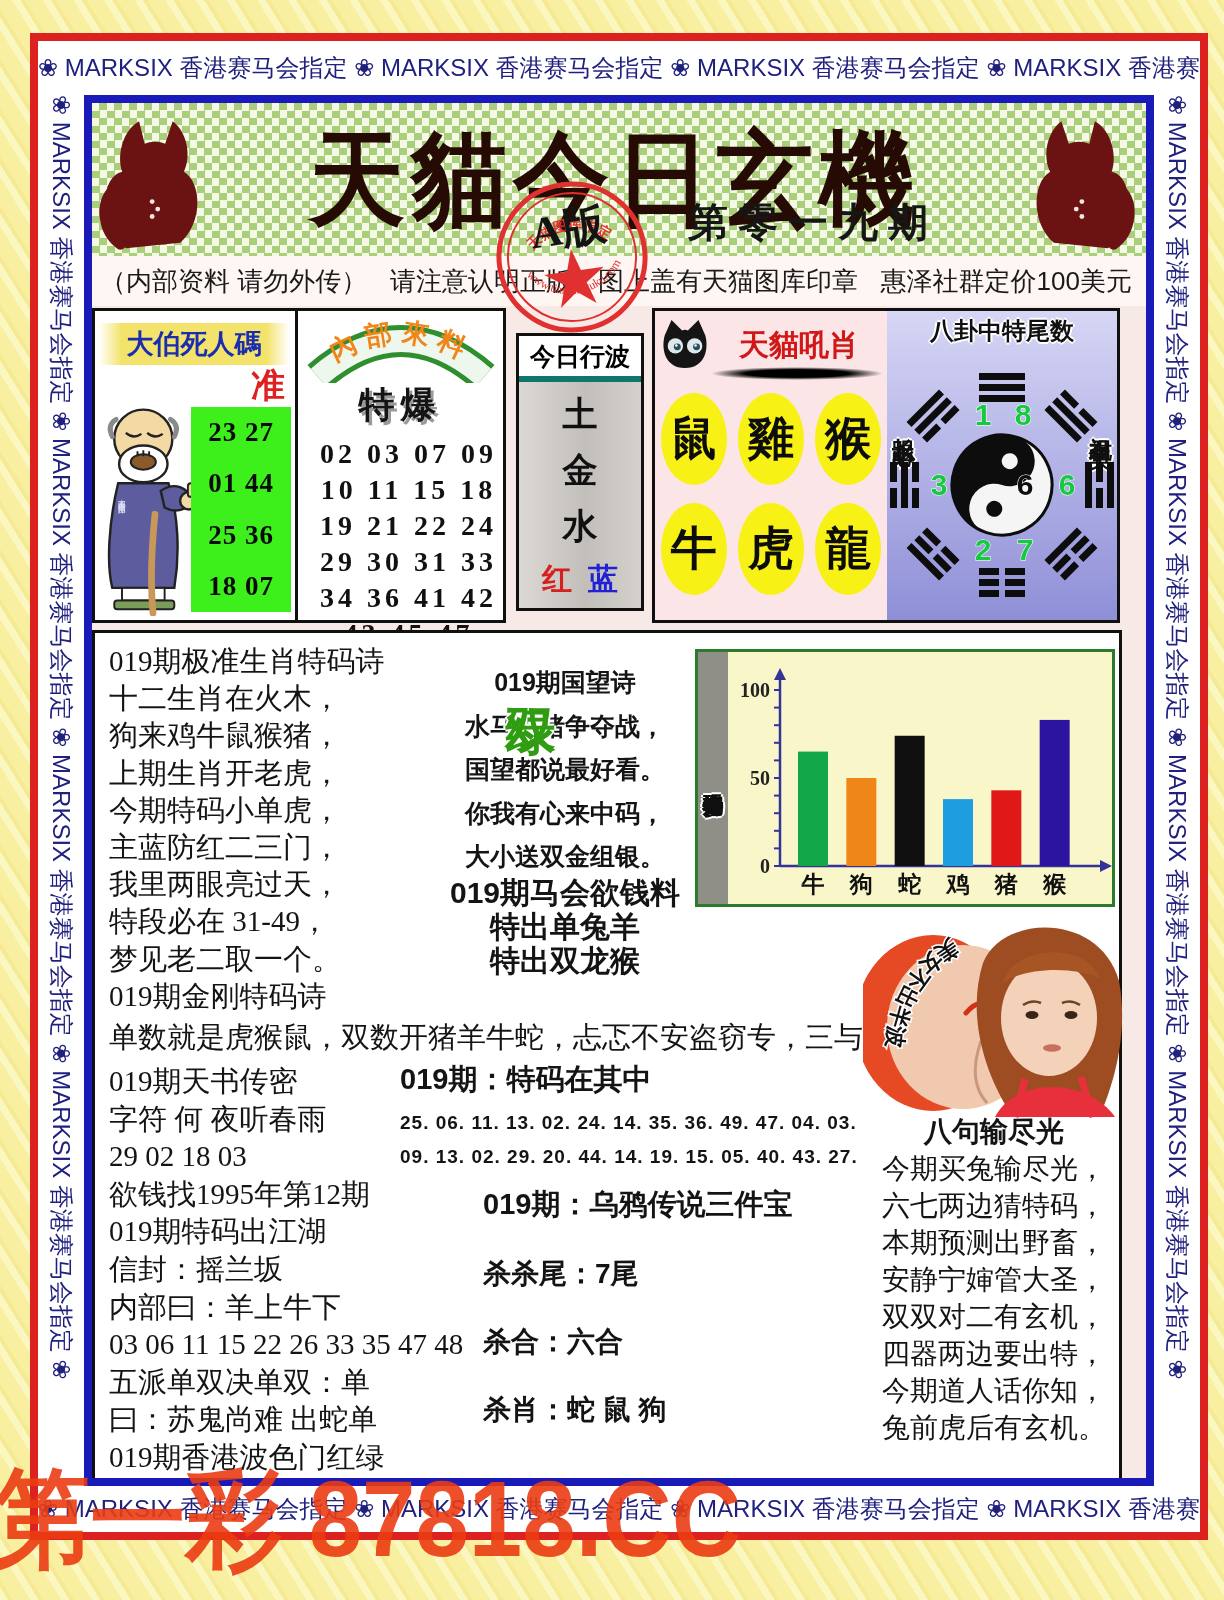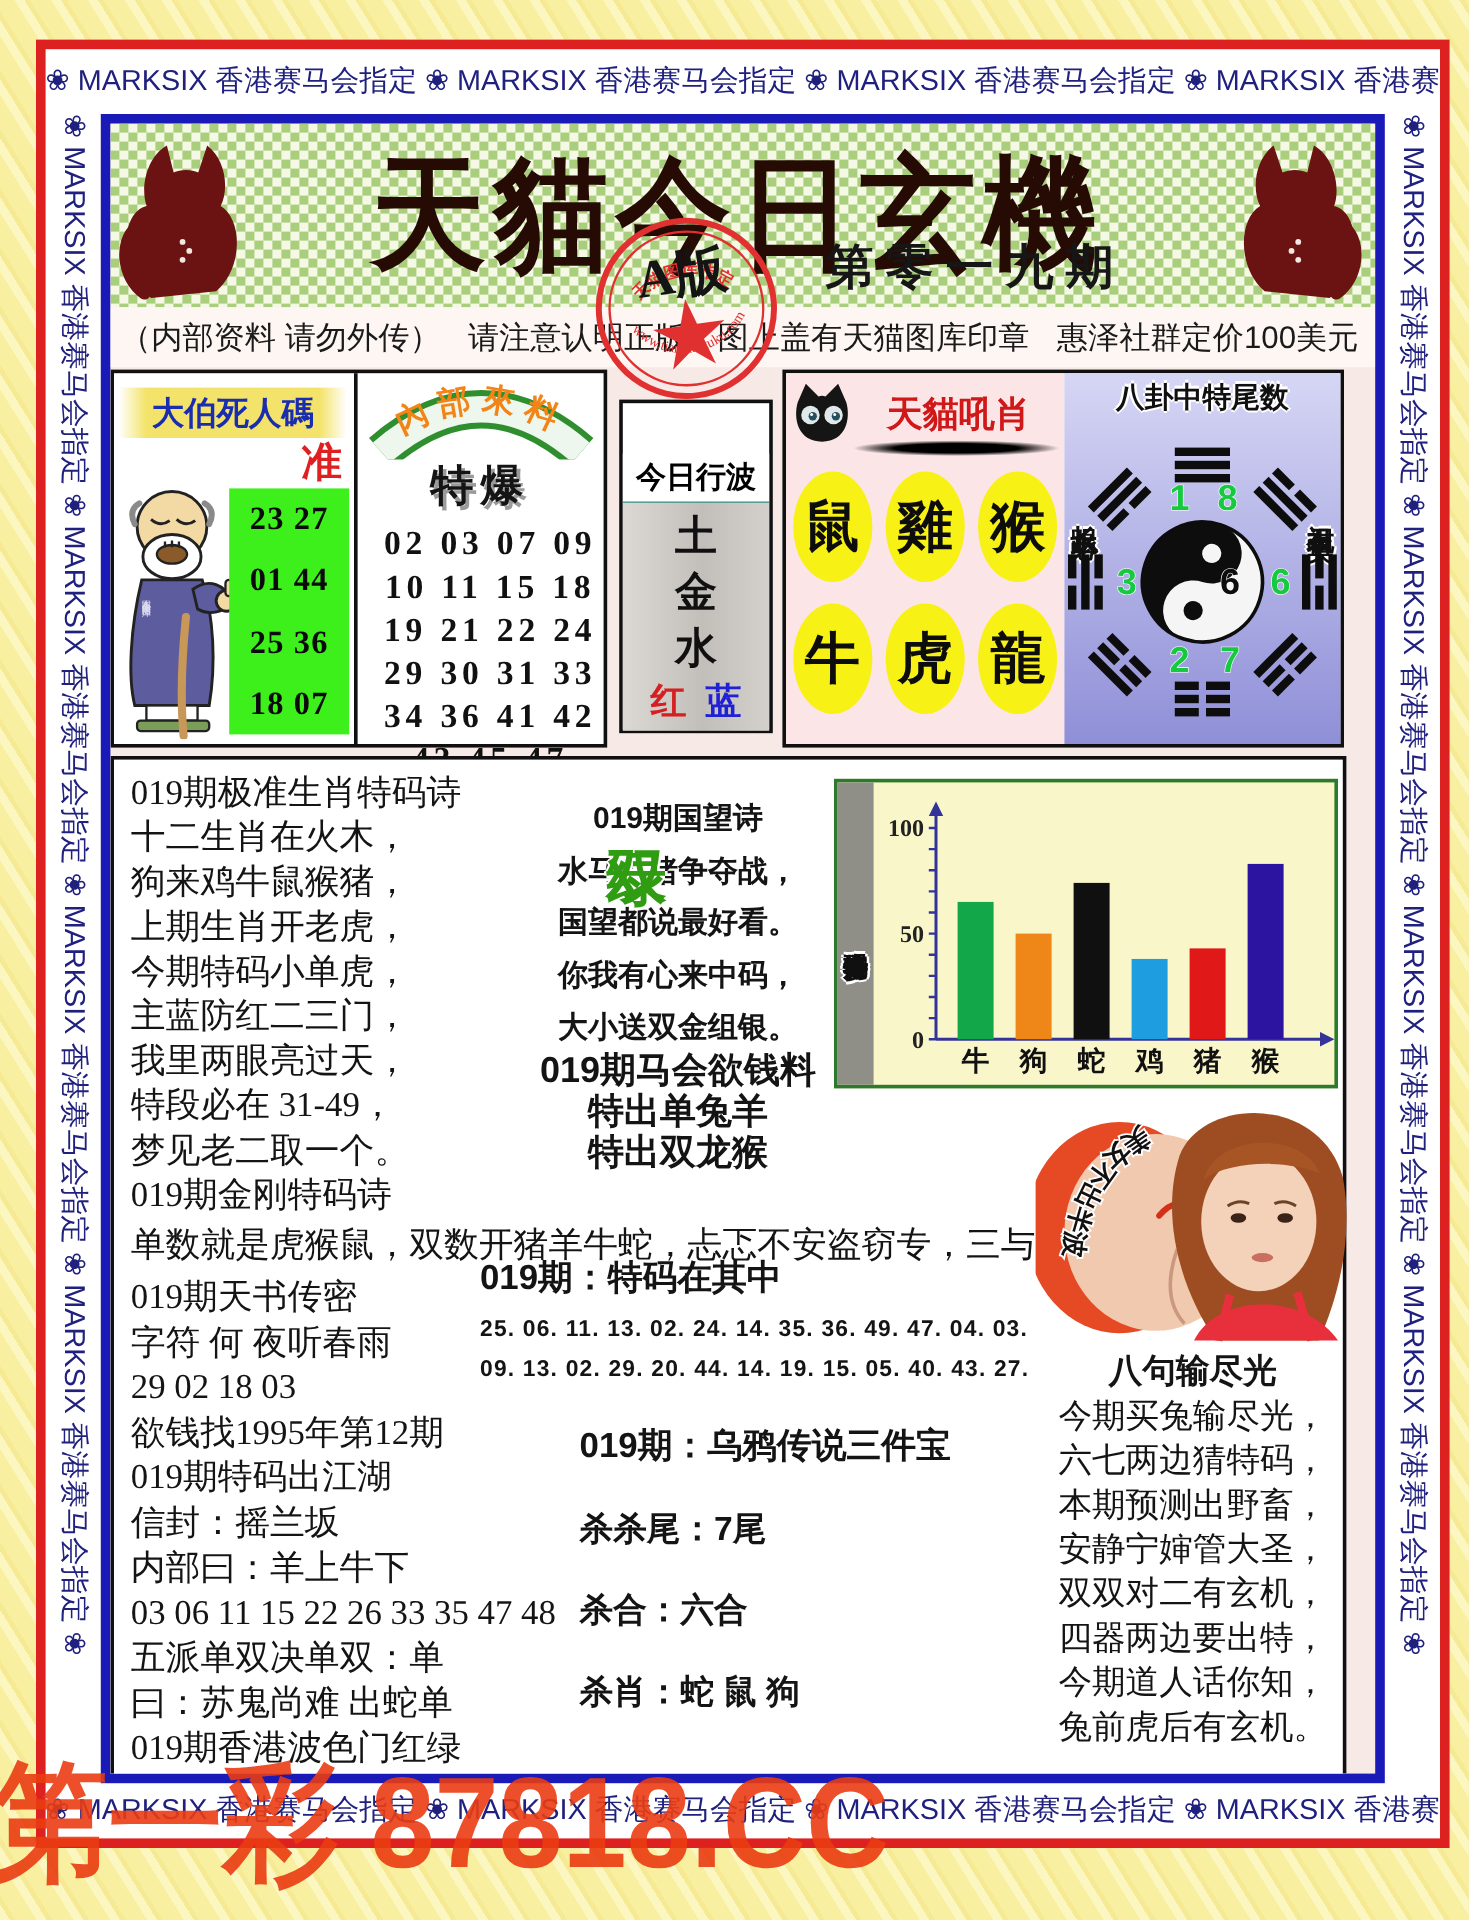--- a/index.html
+++ b/index.html
@@ -56,21 +56,21 @@
   #green-box div{font-size:27px;font-weight:bold;color:#0a0a0a;letter-spacing:1px;}
   #pa-right{flex:1;position:relative;border-left:3px solid #101010;text-align:center;}
   #arch-banner{display:block;margin:4px auto 0;}
   #tebao{font-size:36px;font-weight:bold;color:#141414;letter-spacing:6px;
        text-shadow:3px 3px 0 #9a9a9a;margin-top:-2px;font-family:"Liberation Sans","DejaVu Sans",sans-serif;}
   #tebao-rows{margin-top:6px;padding-left:16px;}
   #tebao-rows div{font-size:28px;font-weight:bold;color:#111;letter-spacing:4px;line-height:36px;}
 
   #panel-b{left:424px;top:230px;width:128px;height:278px;display:flex;flex-direction:column;}
   #xingbo-head{height:40px;line-height:40px;text-align:center;font-size:25px;font-weight:bold;
-       border-bottom:1px solid #0f766e;background:#fff;margin-top:42px;}
+       border-bottom:6px solid #0f766e;background:#fff;}
   #xingbo-body{flex:1;background:linear-gradient(90deg,#dcd8d4,#c2beba 55%,#d4d0cc);
        display:flex;flex-direction:column;justify-content:space-around;align-items:center;padding:4px 0;}
   #xingbo-body .el{font-size:35px;font-weight:bold;color:#101010;}
   #xingbo-colors{display:flex;gap:16px;}
   #xingbo-colors .red{color:#d42020;font-size:30px;font-weight:bold;}
   #xingbo-colors .blue{color:#2020d4;font-size:30px;font-weight:bold;}
 
   #panel-c{left:560px;top:205px;width:468px;height:315px;display:flex;}
   #houxiao{width:232px;background:#fbe5e7;position:relative;}
   #houxiao-cat{position:absolute;left:4px;top:4px;width:52px;height:56px;}
@@ -97,42 +97,42 @@
   #main-box{position:absolute;left:0px;top:527px;width:1030px;height:855px;
        background:#fff;border:3px solid #101010;box-sizing:border-box;}
   .col{position:absolute;color:#141414;}
   #left-poem{left:14px;top:10px;font-size:29px;line-height:37.2px;}
   #guowang{left:310px;top:28px;width:320px;text-align:center;font-weight:bold;
        font-size:25px;line-height:43.5px;font-family:"Liberation Sans","DejaVu Sans",sans-serif;}
   #yuqian{left:310px;top:243px;width:320px;text-align:center;font-weight:bold;
        font-size:30px;line-height:34px;font-family:"Liberation Sans","DejaVu Sans",sans-serif;}
   #mid-line{left:14px;top:385px;width:1004px;font-size:29px;}
   #tianshu{left:14px;top:430px;font-size:29px;line-height:37.6px;}
-  #temacode{left:305px;top:412px;font-family:"Liberation Sans","DejaVu Sans",sans-serif;}
+  #temacode{left:305px;top:427px;font-family:"Liberation Sans","DejaVu Sans",sans-serif;}
   #temacode-title{font-size:29px;font-weight:bold;}
   #temacode div.numline{font-size:19px;font-weight:bold;margin-top:12px;letter-spacing:1px;}
   #wuya{left:388px;top:552px;width:330px;font-family:"Liberation Sans","DejaVu Sans",sans-serif;}
   #wuya-title{font-size:29px;font-weight:bold;}
   #wuya .wline{font-size:28px;font-weight:bold;margin-top:30px;}
 
   
   #chart-box{position:absolute;left:600px;top:16px;width:420px;height:258px;
        border:3px solid #2c7a2c;background:#f9f6c9;box-sizing:border-box;display:flex;}
   #chart-strip{width:30px;background:#8f8f88;writing-mode:vertical-rl;text-orientation:upright;
        text-align:center;font-size:21px;font-weight:bold;color:#101010;
        text-shadow:-2px 0 #fff,2px 0 #fff,0 -2px #fff,0 2px #fff;line-height:30px;}
   #chart-plot{flex:1;}
 
   
   #beauty{position:absolute;left:768px;top:288px;width:262px;height:206px;}
   #lvshuang{position:absolute;left:410px;top:36px;writing-mode:vertical-rl;
        font-size:50px;font-weight:bold;color:#2f9c12;line-height:52px;
        text-shadow:-2px 0 #fff,2px 0 #fff,0 -2px #fff,0 2px #fff;z-index:3;
        font-family:"Liberation Sans","DejaVu Sans",sans-serif;}
-  #bajv{left:756px;top:492px;width:286px;text-align:center;font-size:28px;line-height:37px;}
+  #bajv{left:756px;top:480px;width:286px;text-align:center;font-size:28px;line-height:37px;}
   #bajv-title{font-weight:bold;}
 
   
   #watermark{position:absolute;left:-6px;top:1448px;z-index:50;
        font-family:"Liberation Sans","DejaVu Sans",sans-serif;
        font-size:96px;font-weight:800;color:#ea3c12;opacity:.9;white-space:nowrap;
        transform:scaleY(1.12);transform-origin:left top;letter-spacing:0px;}
 </style>
 </head>
 <body>

